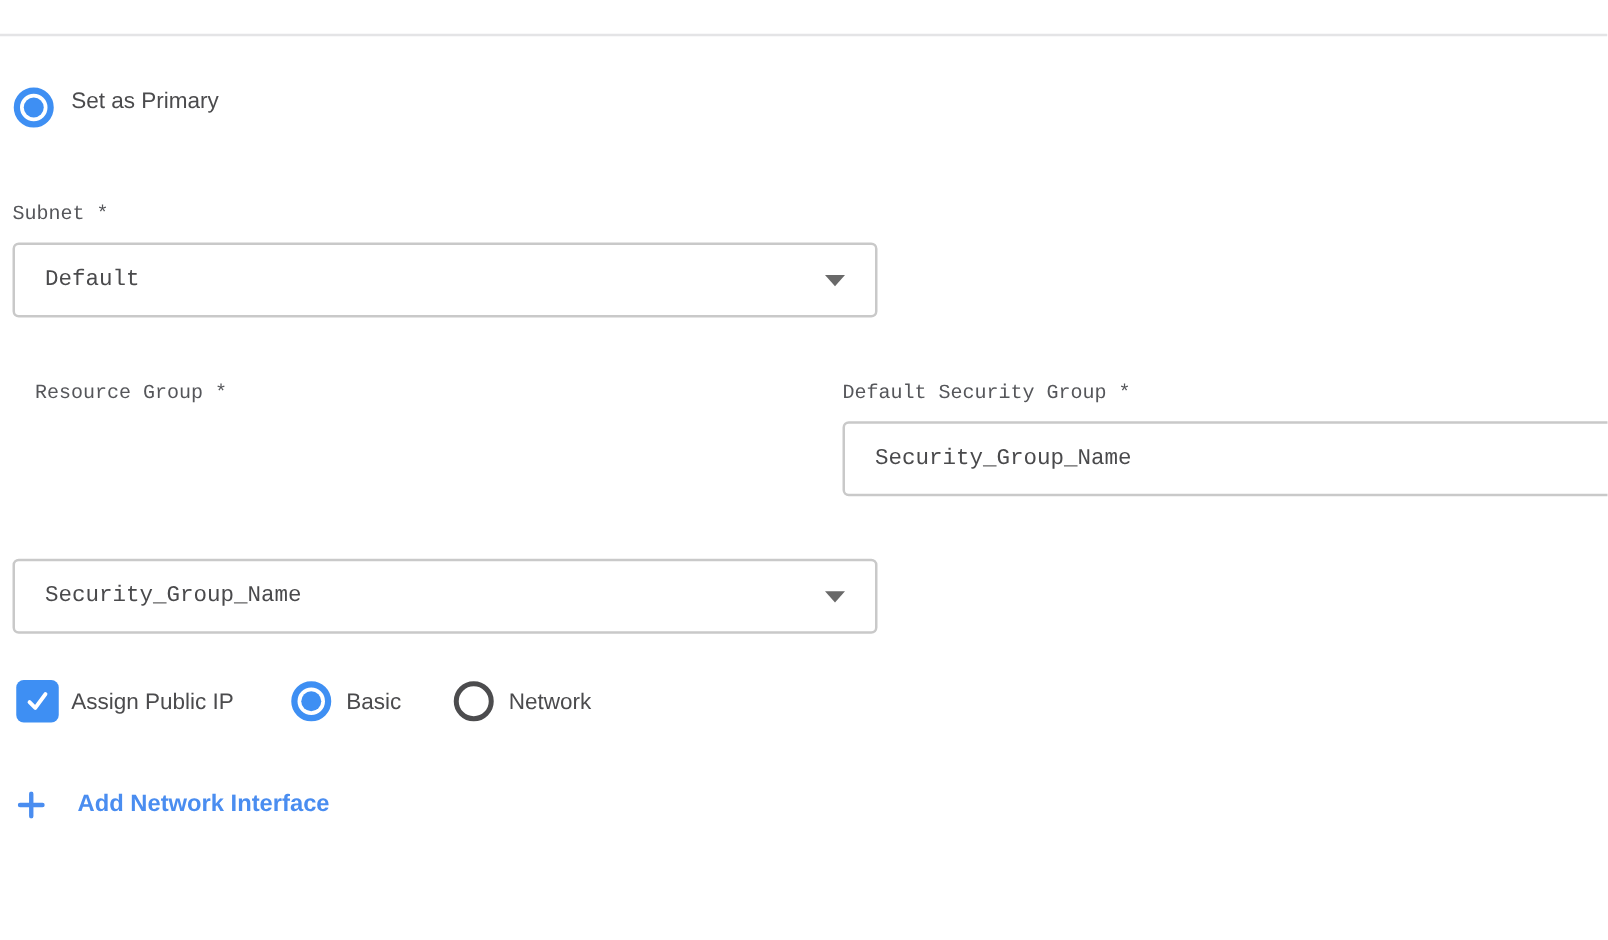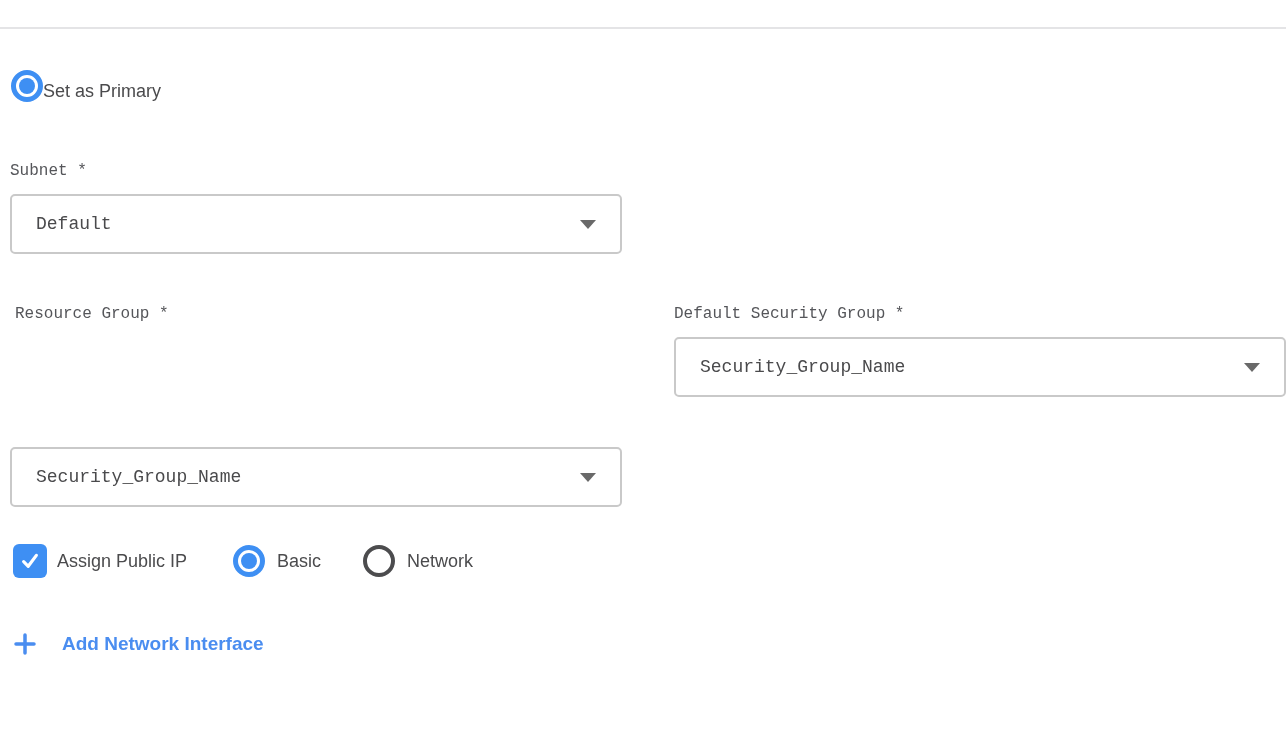--- a/index.html
+++ b/index.html
@@ -19,37 +19,37 @@
   
   .radio { width:32px; height:32px; border-radius:50%; background:#fff; position:relative; flex:0 0 auto; cursor:pointer; }
   .radio.checked { border:5px solid #3E8FF3; }
   .radio.checked::after { content:''; position:absolute; left:3px; top:3px; width:16px; height:16px;
                           border-radius:50%; background:#3E8FF3; }
   .radio.unchecked { border:4px solid #4C4C4E; }
 
   .checkbox { width:34px; height:34px; border-radius:6px; background:#3E8FF3; display:flex;
               align-items:center; justify-content:center; cursor:pointer; flex:0 0 auto; }
 
-  .primary-row { display:flex; align-items:flex-end; margin:41px 0 0 11px; height:32px; }
+  .primary-row { display:flex; align-items:flex-start; gap:14px; margin:41px 0 0 11px; height:32px; }
   .primary-label, .option-label { font-size:18px; color:#4B4B4D; }
 
   
   .field { width:612px;font-family:Liberation Mono, monospace; }
   .standalone { margin-left:10px; }
   .field-label { font-size:16px; color:#55565A; height:20px; line-height:20px; }
-  .select { position:relative; width:612px; height:60px; border:2px solid #C9C9C9; border-radius:5px;
+  .select { position:relative; width:692px; height:60px; border:2px solid #C9C9C9; border-radius:5px;
             background:#fff; display:flex; align-items:center; margin-top:13px; cursor:pointer; }
   .select-value { margin-left:24px; font-size:18px; color:#4A4A4C; }
   .caret { position:absolute; right:24px; top:50%; margin-top:-4px; width:0; height:0;
            border-left:8px solid transparent; border-right:8px solid transparent;
            border-top:9px solid #696969; }
 
   .mt59 { margin-top:59px; }
   .mt50 { margin-top:50px; }
-  .field-row { display:flex; gap:52px; margin-left:15px; }
+  .field-row { display:flex; gap:52px; margin-left:28px; }
 
   
   .options-row { display:flex; align-items:center; margin:37px 0 0 13px; height:34px; }
   .ml10 { margin-left:10px;text-align:center; } .ml12 { margin-left:12px; }
   .ml46 { margin-left:46px; } .ml42 { margin-left:42px; }
 
   
   .add-row { display:flex; align-items:center; gap:26px; margin:55px 0 0 14px; cursor:pointer; width:max-content; }
   .add-label { font-size:19px; font-weight:700; color:#4A8DF0; }
 </style>

